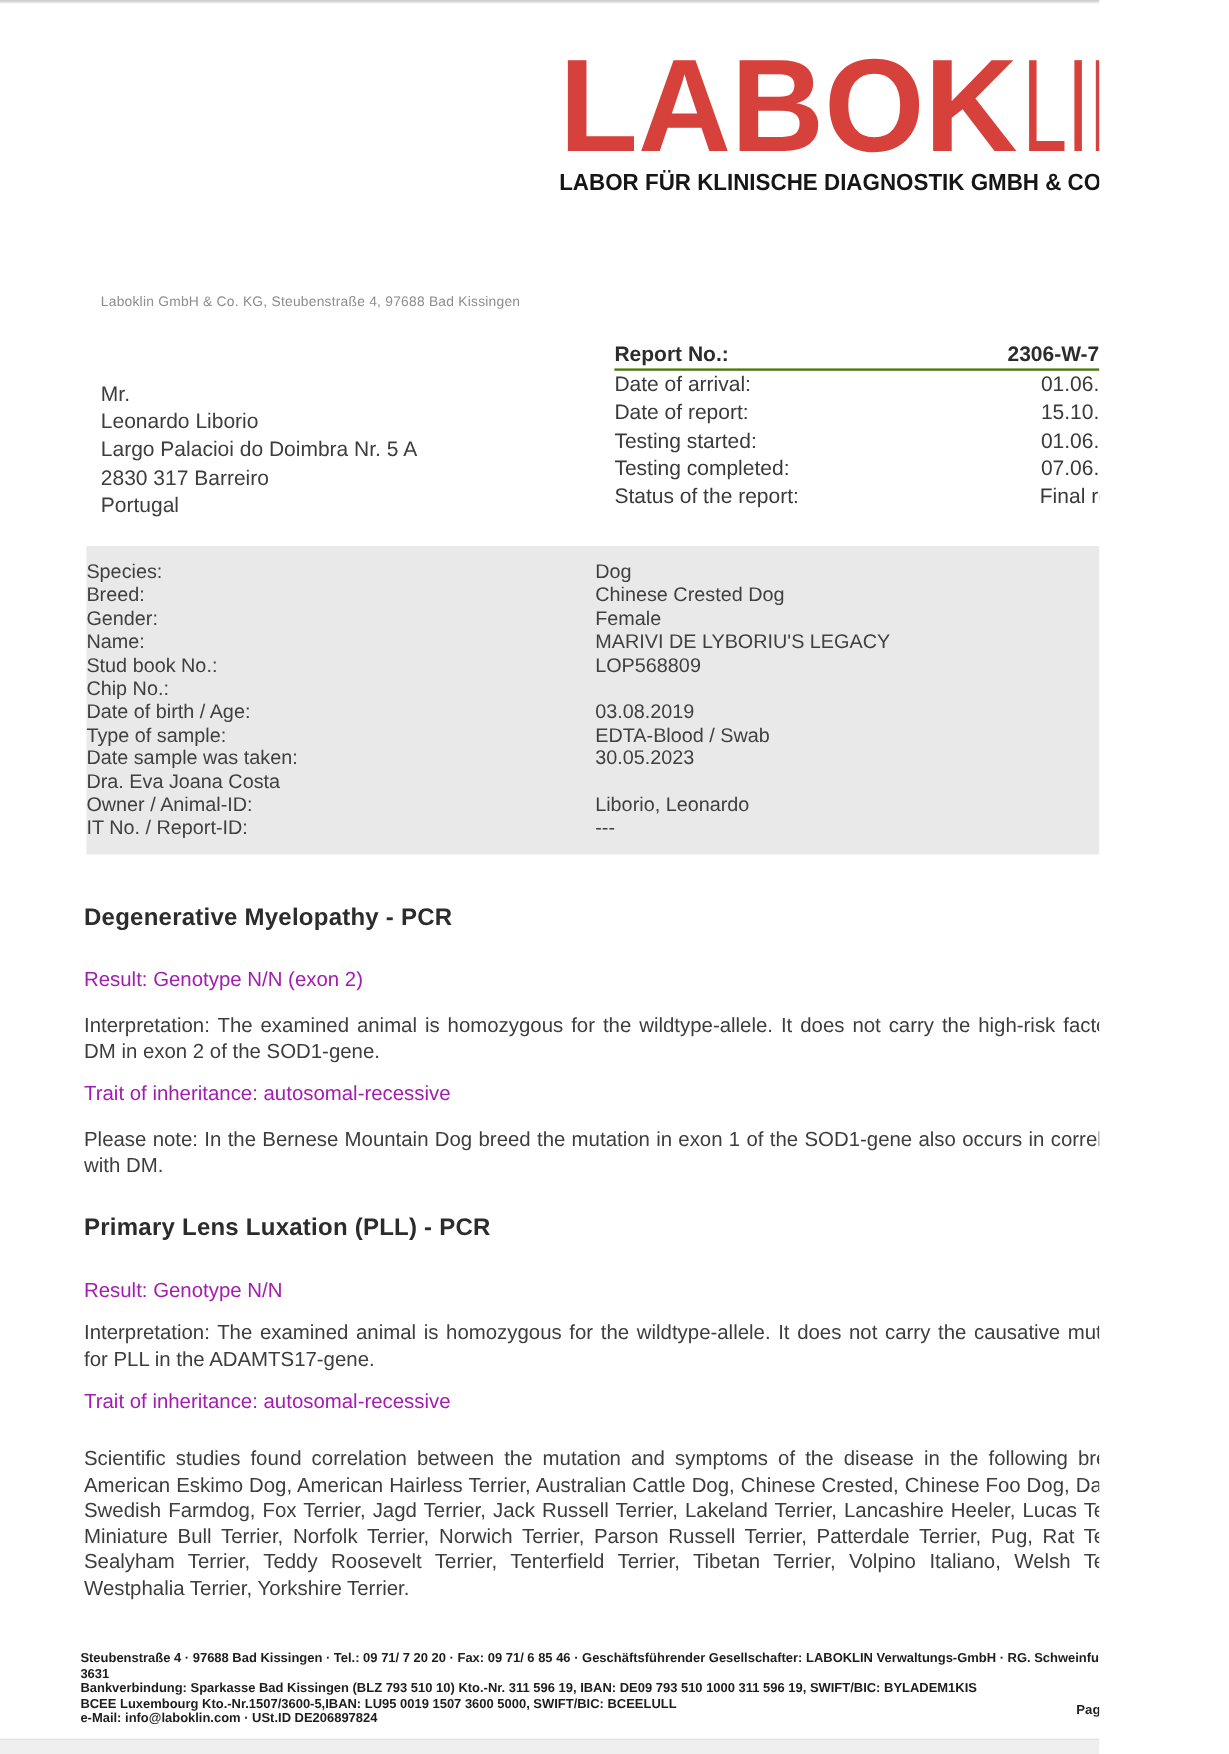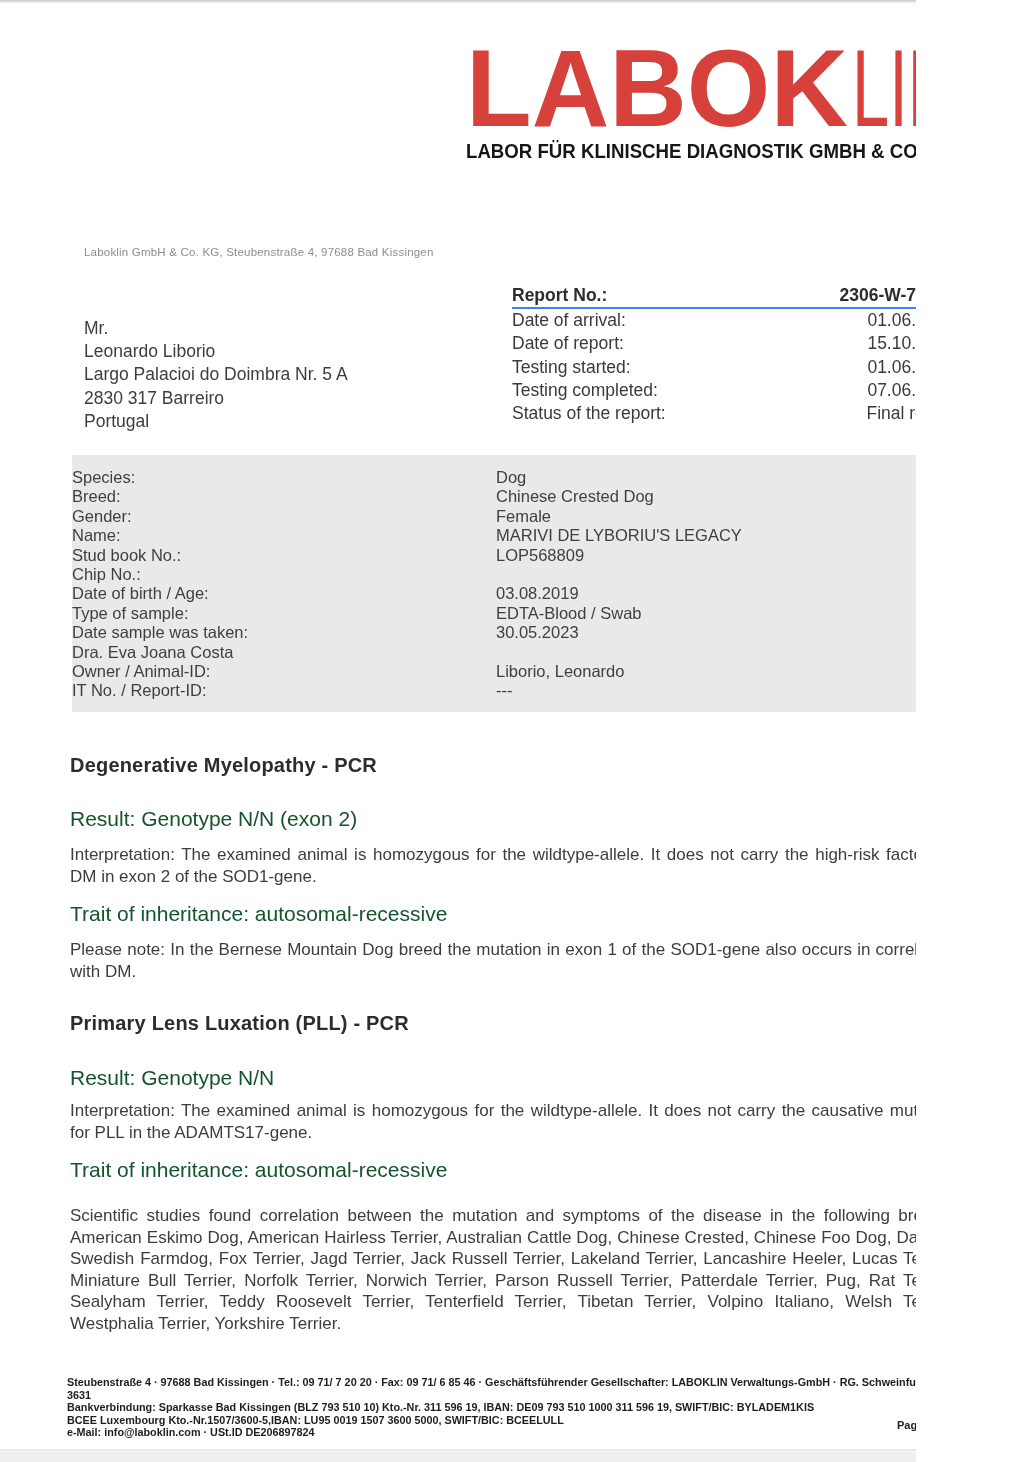--- a/index.html
+++ b/index.html
@@ -18,31 +18,31 @@
 
   
   .sender{left:84px;top:246px;font-size:11.5px;color:#8d8d8d;letter-spacing:.2px;text-align:right;}
   .recipient{left:84px;top:284px;font-size:17.5px;line-height:23.2px;color:#3d3d3d;margin-top:33px;}
 
   
   .report-info{left:512px;top:284px;width:443px;font-size:17.5px;line-height:23.2px;}
   .report-row{display:flex;justify-content:space-between;}
   .report-row .lbl{text-align:left;}
   .report-row .val{text-align:right;}
-  .report-head{font-weight:bold;color:#2c2c2c;border-bottom:2px solid #3b82f6;}
+  .report-head{font-weight:bold;color:#2c2c2c;border-bottom:2px solid #4d7c0f;}
 
   
   .animal-box{left:72px;top:455px;width:885px;height:257px;background:#e9e9e9;box-sizing:border-box;padding:13px 0 0 0;}
   .animal-row{display:flex;font-size:16.5px;line-height:19.4px;color:#3f3f3f;}
   .animal-row .lbl{width:424px;flex:none;}
   .animal-row .val{flex:1;}
 
   
   .sec-head{left:70px;width:885px;font-size:20px;font-weight:bold;color:#2c2c2c;letter-spacing:.2px;}
-  .sec-line{left:70px;width:885px;font-size:21px;color:#14532d;}
+  .sec-line{left:70px;width:885px;font-size:17px;color:#a21caf;}
   .sec-par{left:70px;width:885px;font-size:17px;line-height:21.6px;color:#3d3d3d;text-align:justify;margin:0;}
 
   .h1{top:754px;} .res1{top:807px;} .int1{top:844px;} .tr1{top:902px;} .note1{top:939px;}
   .h2{top:1012px;} .res2{top:1066px;} .int2{top:1100px;} .tr2{top:1158px;} .note2{top:1205px;}
 
   
   .footer{left:67px;top:1376px;width:885px;font-size:10.8px;line-height:12.6px;font-weight:bold;color:#1d1d1d;}
   .page-label{left:70px;top:1419px;width:885px;text-align:right;font-size:11px;font-weight:bold;color:#1f1f1f;}
 </style>
 </head>

